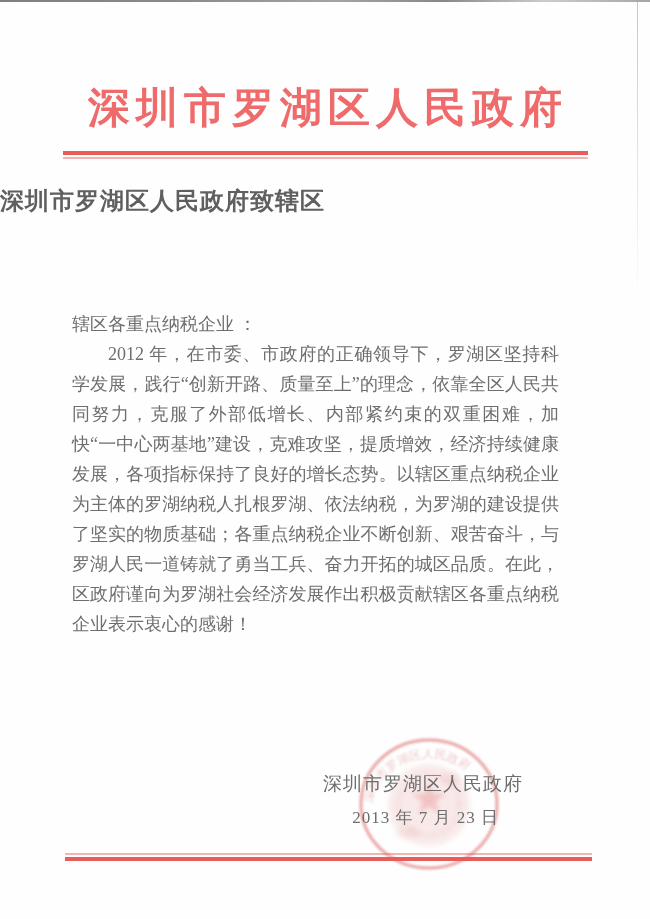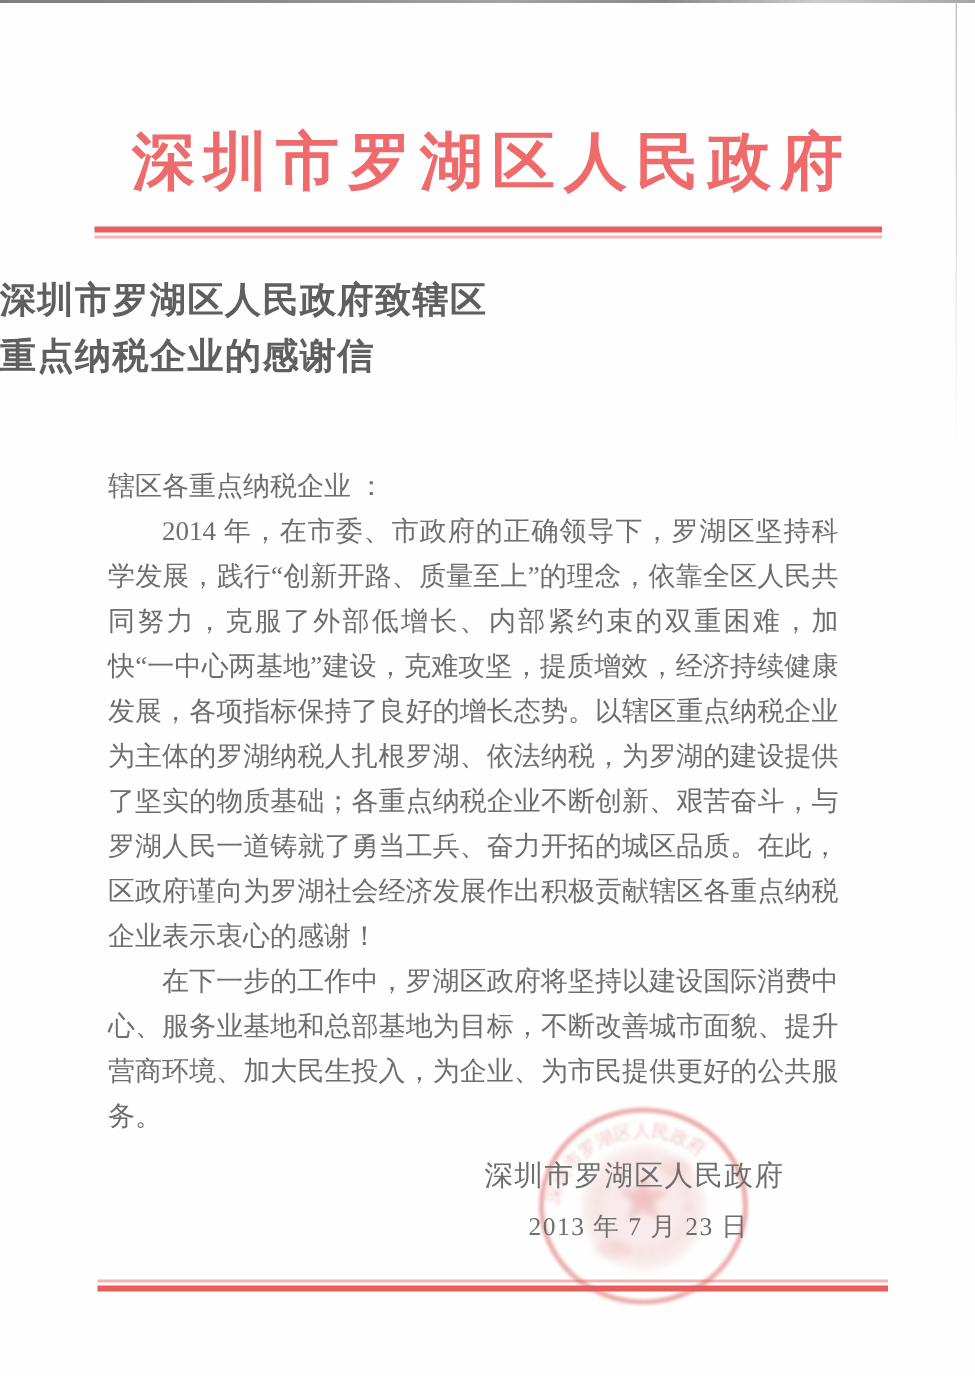--- a/index.html
+++ b/index.html
@@ -80,27 +80,25 @@
   <div class="scan-top-edge"></div>
   <div class="scan-right-line"></div>
 
   <div class="letterhead">深圳市罗湖区人民政府</div>
 
   <div class="rule-top-thick"></div>
   <div class="rule-top-thin"></div>
 
   <div class="doc-title">
     <div>深圳市罗湖区人民政府致辖区</div>
-    <div>重点纳税企业的感谢信</div>
   </div>
 
   <div class="body-block">
     <p class="salutation">辖区各重点纳税企业 ：</p>
-    <p>2014 年，在市委、市政府的正确领导下，罗湖区坚持科学发展，践行“创新开路、质量至上”的理念，依靠全区人民共同努力，克服了外部低增长、内部紧约束的双重困难，加快“一中心两基地”建设，克难攻坚，提质增效，经济持续健康发展，各项指标保持了良好的增长态势。以辖区重点纳税企业为主体的罗湖纳税人扎根罗湖、依法纳税，为罗湖的建设提供了坚实的物质基础；各重点纳税企业不断创新、艰苦奋斗，与罗湖人民一道铸就了勇当工兵、奋力开拓的城区品质。在此，区政府谨向为罗湖社会经济发展作出积极贡献辖区各重点纳税企业表示衷心的感谢！</p>
-    <p>在下一步的工作中，罗湖区政府将坚持以建设国际消费中心、服务业基地和总部基地为目标，不断改善城市面貌、提升营商环境、加大民生投入，为企业、为市民提供更好的公共服务。</p>
+    <p>2012 年，在市委、市政府的正确领导下，罗湖区坚持科学发展，践行“创新开路、质量至上”的理念，依靠全区人民共同努力，克服了外部低增长、内部紧约束的双重困难，加快“一中心两基地”建设，克难攻坚，提质增效，经济持续健康发展，各项指标保持了良好的增长态势。以辖区重点纳税企业为主体的罗湖纳税人扎根罗湖、依法纳税，为罗湖的建设提供了坚实的物质基础；各重点纳税企业不断创新、艰苦奋斗，与罗湖人民一道铸就了勇当工兵、奋力开拓的城区品质。在此，区政府谨向为罗湖社会经济发展作出积极贡献辖区各重点纳税企业表示衷心的感谢！</p>
   </div>
 
   <div class="rule-bottom-thin"></div>
   <div class="rule-bottom-thick"></div>
 
   <svg class="seal" width="150" height="142" viewBox="0 0 150 142" aria-hidden="true">
     <defs>
       <filter id="sblur1" x="-20%" y="-20%" width="140%" height="140%">
           <feGaussianBlur stdDeviation="0.9"></feGaussianBlur>
         </filter>

